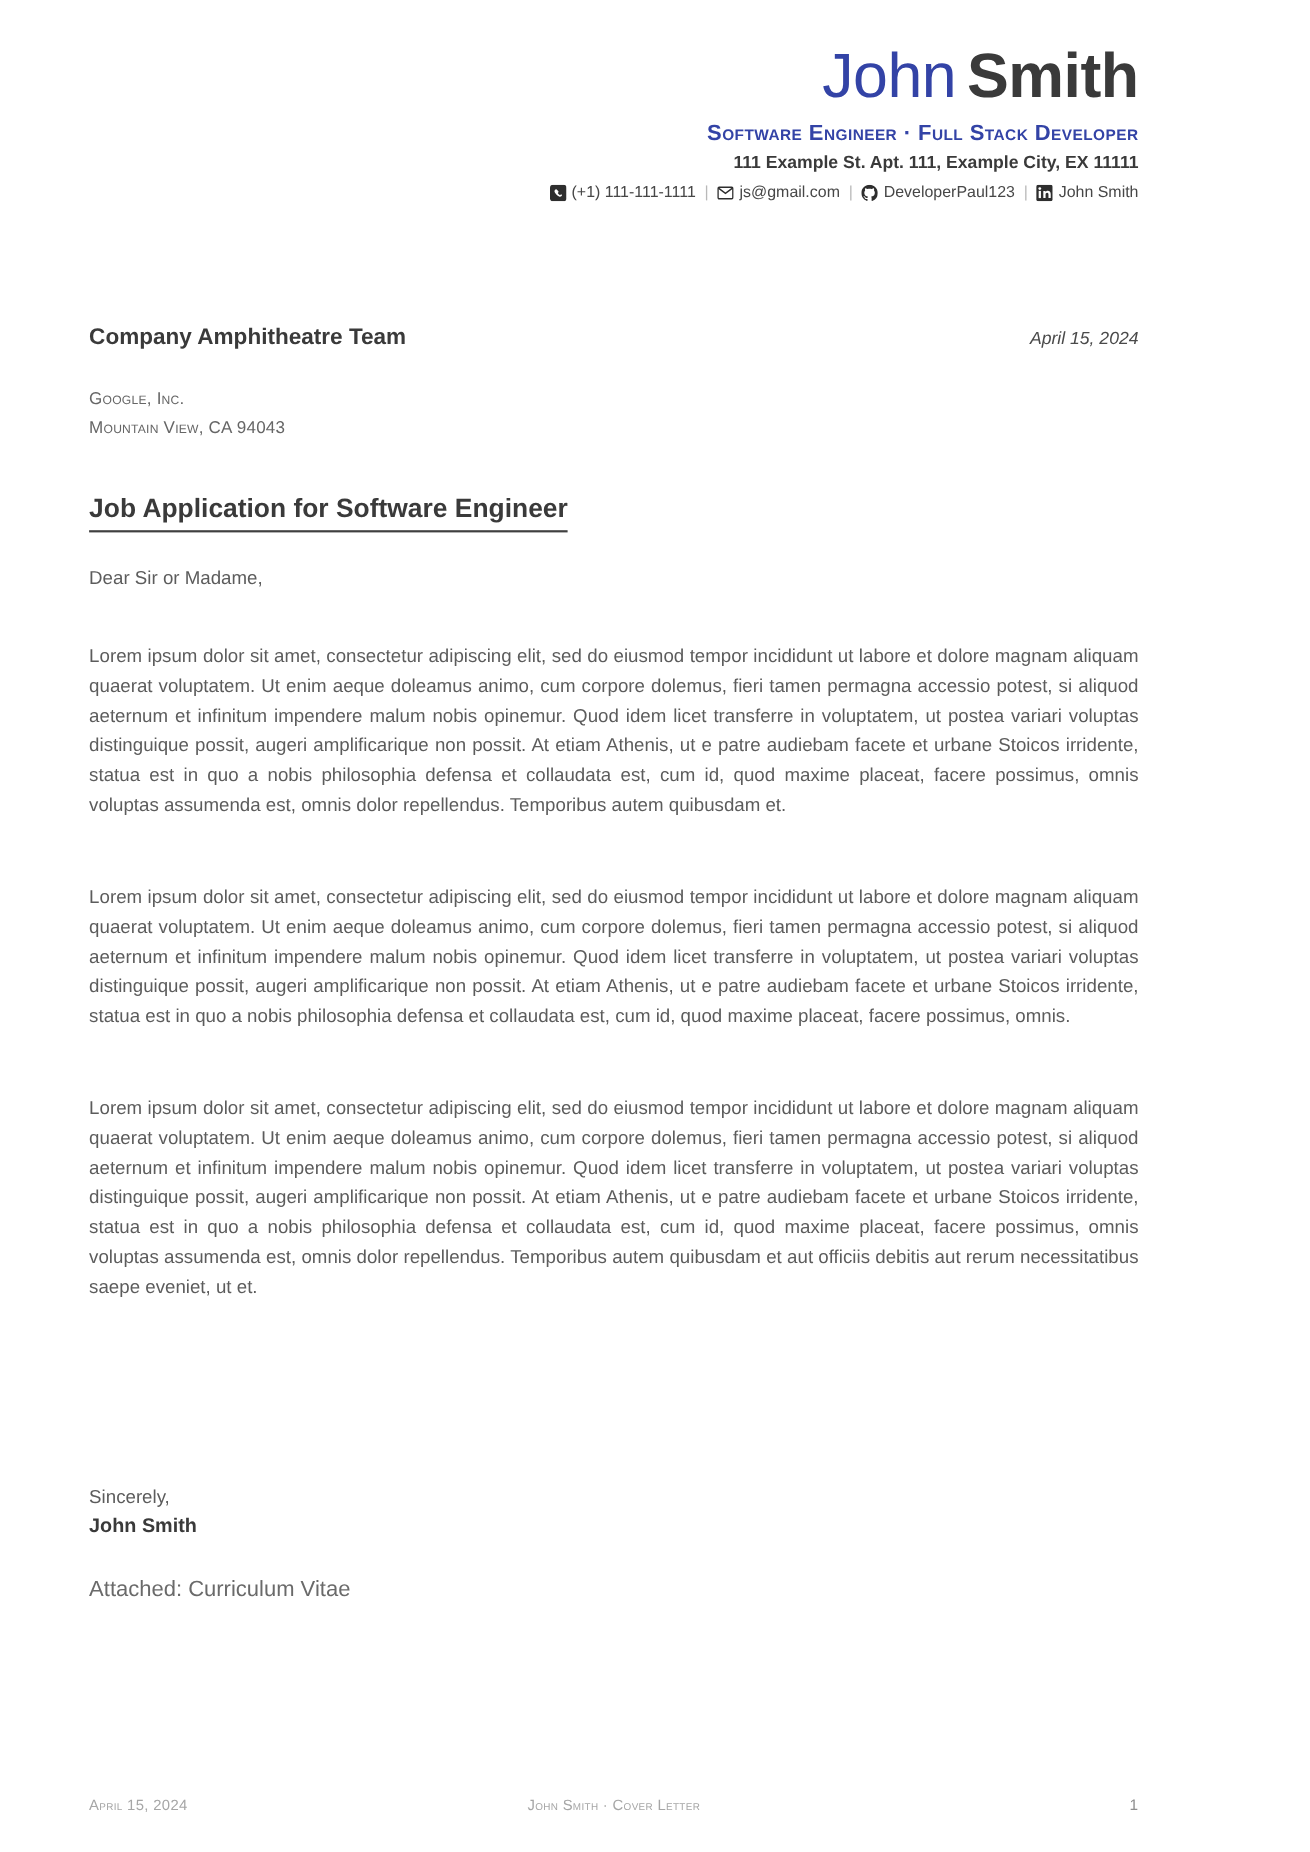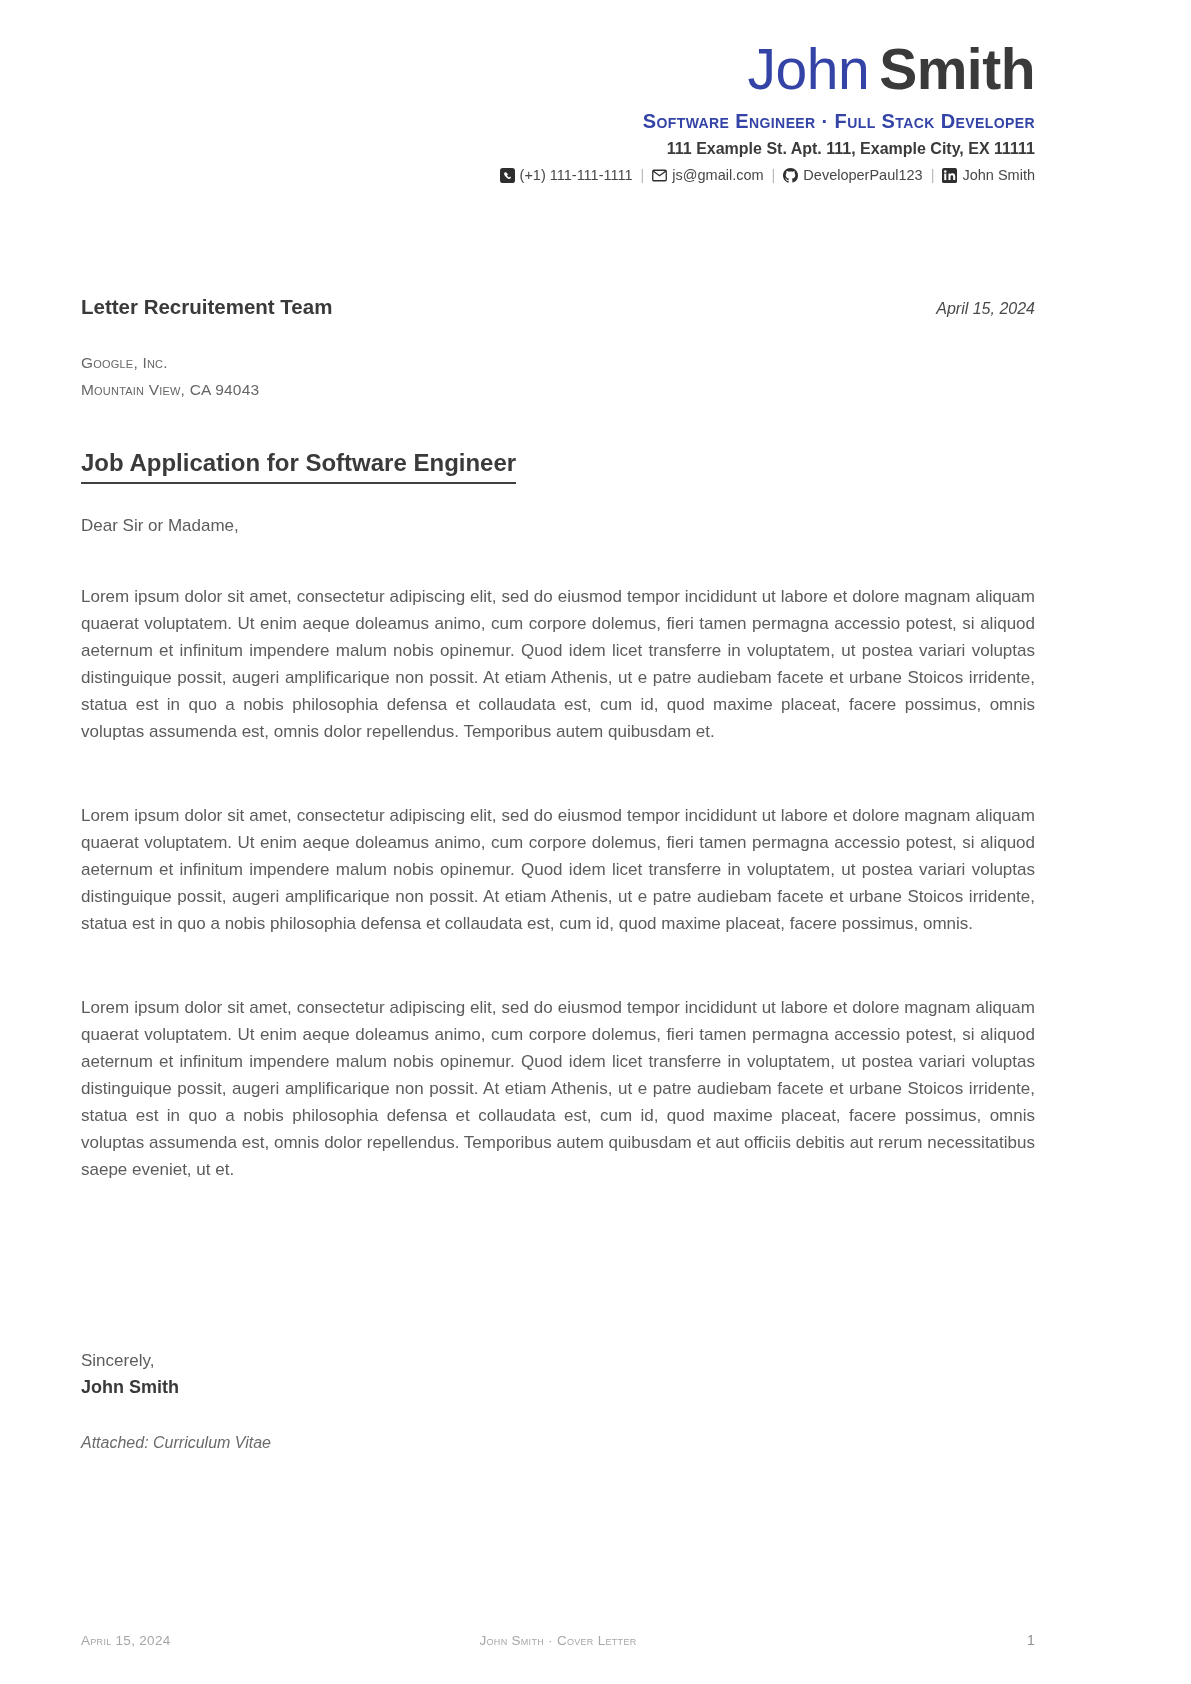--- a/index.html
+++ b/index.html
@@ -55,21 +55,21 @@
   .salutation{ margin:32px 0 0; font-size:17px; color:var(--body); }
 
   .para{
     margin:57px 0 0; font-size:17px; line-height:27px;
     color:var(--body); text-align:justify;
   }
   .salutation + .para{ margin-top:47px; }
 
   .closing{ margin:168px 0 0; font-size:17px; color:var(--body); }
   .signature{ margin:6px 0 0; font-size:18px; font-weight:700; color:var(--dark); }
-  .attachment{ margin:36px 0 0; font-size:16px; font-style:italic; color:#6a6a6a; }
+  .attachment{ margin:36px 0 0; font-size:20px; color:#6a6a6a; }
 
   
   .footer{
     position:absolute; left:81px; right:156px; bottom:36px;
     display:grid; grid-template-columns:1fr auto 1fr; align-items:baseline;
     font-variant:small-caps; font-size:13.5px; color:var(--muted); letter-spacing:.3px;
   }
   .footer .f-left{ text-align:left; }
   .footer .f-center{ text-align:center; }
   .footer .f-right{ text-align:right; font-variant:normal; font-size:14px; color:#8f8f8f; }
@@ -128,21 +128,21 @@
               <path d="M6.9 5.9h2.1v1c.3-.6 1.1-1.2 2.2-1.2 2 0 2.9 1.2 2.9 3.4v3.8h-2.2V9.5c0-1.1-.4-1.8-1.3-1.8-.9 0-1.5.7-1.5 1.8v3.4H6.9z" fill="#ffffff"></path>
             </svg>
         </span>
         <span>John Smith</span>
       </span>
     </div>
   </header>
 
   <main>
     <div class="recipient-row">
-      <h2 class="recipient-title">Letter Recruitement Team</h2>
+      <h2 class="recipient-title">Company Amphitheatre Team</h2>
       <span class="letter-date">April 15, 2024</span>
     </div>
 
     <div class="recipient-address">
       <div>Google, Inc.</div>
       <div>Mountain View, CA 94043</div>
     </div>
 
     <div>
       <h3 class="subject">Job Application for Software Engineer</h3>

